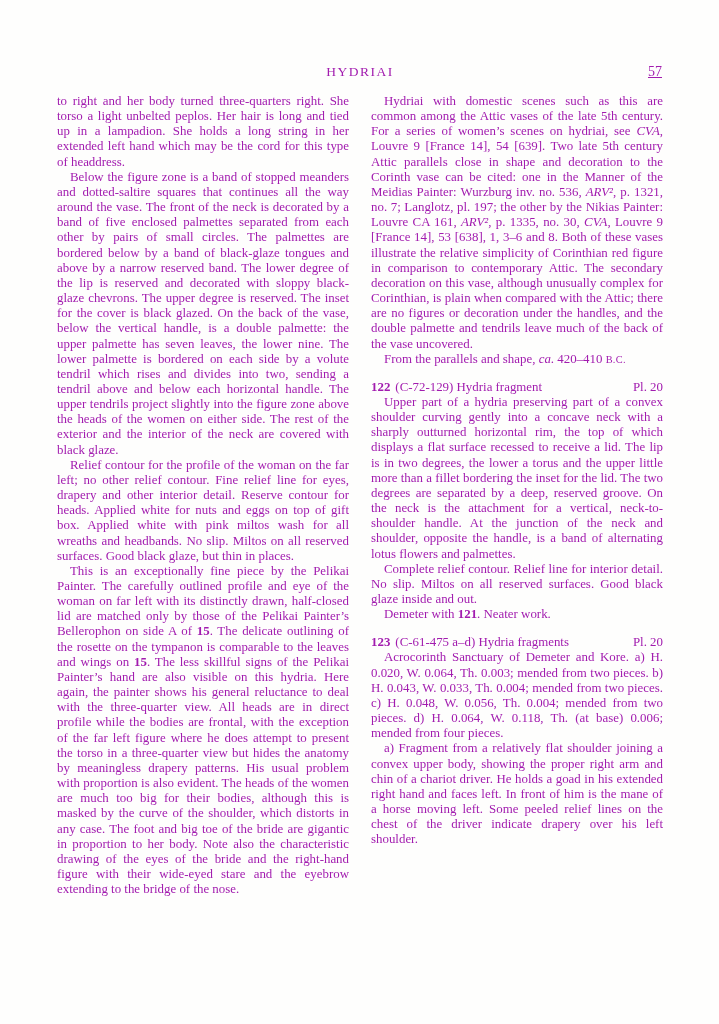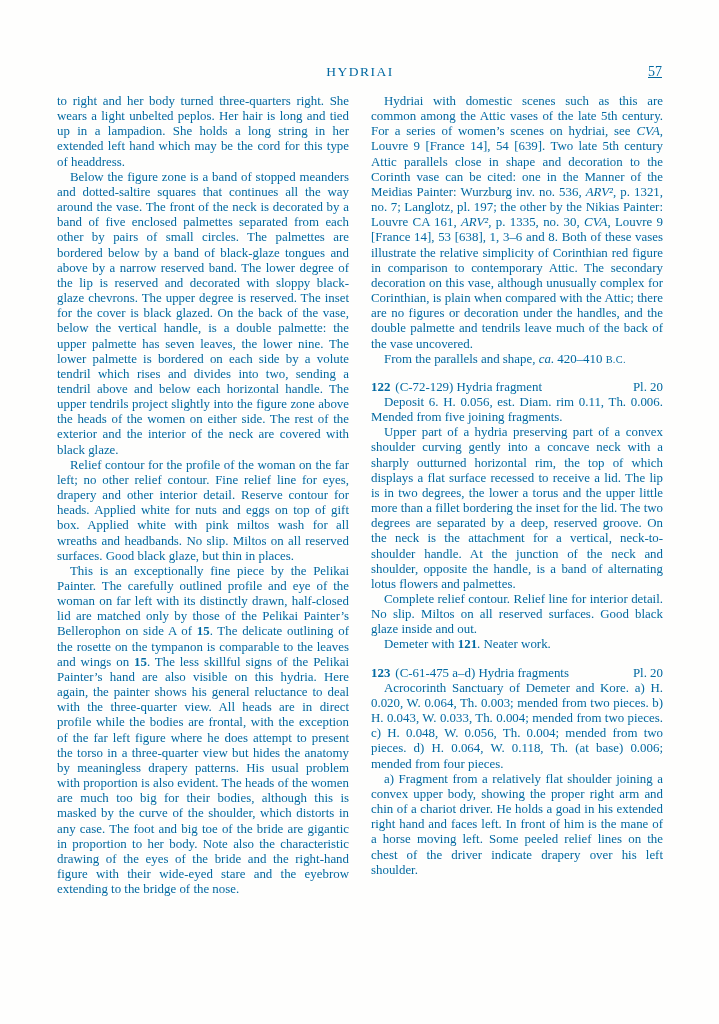--- a/index.html
+++ b/index.html
@@ -2,21 +2,21 @@
 <html><head>
 <meta charset="utf-8">
 <style>
   html, body { margin: 0; padding: 0; background: #e8e8e8; }
   .page {
     position: relative;
     width: 719px;
     height: 1024px;
     margin: 0 auto;
     background: #fefefd;
-    color: #0369a1;
+    color: #a21caf;
     font-family: "Liberation Serif", serif;
     overflow: hidden;
   }
   .running-head {
     position: absolute;
     top: 64px;
     left: 57px;
     right: 56px;
     height: 18px;
     font-size: 13.5px;
@@ -68,36 +68,35 @@
 <div class="page">
 
   <div class="running-head">
     <span class="title">HYDRIAI</span>
     <span class="pagenum">57</span>
   </div>
 
   <div class="body-cols">
 
     <div class="col">
-      <p class="para noindent"><span>to right and her body turned three-quarters right. She wears a light unbelted peplos. Her hair is long and tied up in a lampadion. She holds a long string in her extended left hand which may be the cord for this type of headdress.</span></p>
+      <p class="para noindent"><span>to right and her body turned three-quarters right. She torso a light unbelted peplos. Her hair is long and tied up in a lampadion. She holds a long string in her extended left hand which may be the cord for this type of headdress.</span></p>
       <p class="para"><span>Below the figure zone is a band of stopped meanders and dotted-saltire squares that continues all the way around the vase. The front of the neck is decorated by a band of five enclosed palmettes separated from each other by pairs of small circles. The palmettes are bordered below by a band of black-glaze tongues and above by a narrow reserved band. The lower degree of the lip is reserved and decorated with sloppy black-glaze chevrons. The upper degree is reserved. The inset for the cover is black glazed. On the back of the vase, below the vertical handle, is a double palmette: the upper palmette has seven leaves, the lower nine. The lower palmette is bordered on each side by a volute tendril which rises and divides into two, sending a tendril above and below each horizontal handle. The upper tendrils project slightly into the figure zone above the heads of the women on either side. The rest of the exterior and the interior of the neck are covered with black glaze.</span></p>
       <p class="para"><span>Relief contour for the profile of the woman on the far left; no other relief contour. Fine relief line for eyes, drapery and other interior detail. Reserve contour for heads. Applied white for nuts and eggs on top of gift box. Applied white with pink miltos wash for all wreaths and headbands. No slip. Miltos on all reserved surfaces. Good black glaze, but thin in places.</span></p>
       <p class="para"><span>This is an exceptionally fine piece by the Pelikai Painter. The carefully outlined profile and eye of the woman on far left with its distinctly drawn, half-closed lid are matched only by those of the Pelikai Painter’s Bellerophon on side A of </span><span class="b">15</span><span>. The delicate outlining of the rosette on the tympanon is comparable to the leaves and wings on </span><span class="b">15</span><span>. The less skillful signs of the Pelikai Painter’s hand are also visible on this hydria. Here again, the painter shows his general reluctance to deal with the three-quarter view. All heads are in direct profile while the bodies are frontal, with the exception of the far left figure where he does attempt to present the torso in a three-quarter view but hides the anatomy by meaningless drapery patterns. His usual problem with proportion is also evident. The heads of the women are much too big for their bodies, although this is masked by the curve of the shoulder, which distorts in any case. The foot and big toe of the bride are gigantic in proportion to her body. Note also the characteristic drawing of the eyes of the bride and the right-hand figure with their wide-eyed stare and the eyebrow extending to the bridge of the nose.</span></p>
     </div>
 
     <div class="col">
       <p class="para"><span>Hydriai with domestic scenes such as this are common among the Attic vases of the late 5th century. For a series of women’s scenes on hydriai, see </span><span class="i">CVA</span><span>, Louvre 9 [France 14], 54 [639]. Two late 5th century Attic parallels close in shape and decoration to the Corinth vase can be cited: one in the Manner of the Meidias Painter: Wurzburg inv. no. 536, </span><span class="i">ARV²</span><span>, p. 1321, no. 7; Langlotz, pl. 197; the other by the Nikias Painter: Louvre CA 161, </span><span class="i">ARV²</span><span>, p. 1335, no. 30, </span><span class="i">CVA</span><span>, Louvre 9 [France 14], 53 [638], 1, 3–6 and 8. Both of these vases illustrate the relative simplicity of Corinthian red figure in comparison to contemporary Attic. The secondary decoration on this vase, although unusually complex for Corinthian, is plain when compared with the Attic; there are no figures or decoration under the handles, and the double palmette and tendrils leave much of the back of the vase uncovered.</span></p>
       <p class="para"><span>From the parallels and shape, </span><span class="i">ca</span><span>. 420–410 </span><span class="sc">B.C.</span></p>
 
       <div class="entry-heading">
         <span class="entry-num">122</span>
         <span class="entry-title">(C-72-129) Hydria fragment</span>
         <span class="entry-plate">Pl. 20</span>
       </div>
-      <p class="para"><span>Deposit 6. H. 0.056, est. Diam. rim 0.11, Th. 0.006. Mended from five joining fragments.</span></p>
       <p class="para"><span>Upper part of a hydria preserving part of a convex shoulder curving gently into a concave neck with a sharply outturned horizontal rim, the top of which displays a flat surface recessed to receive a lid. The lip is in two degrees, the lower a torus and the upper little more than a fillet bordering the inset for the lid. The two degrees are separated by a deep, reserved groove. On the neck is the attachment for a vertical, neck-to-shoulder handle. At the junction of the neck and shoulder, opposite the handle, is a band of alternating lotus flowers and palmettes.</span></p>
       <p class="para"><span>Complete relief contour. Relief line for interior detail. No slip. Miltos on all reserved surfaces. Good black glaze inside and out.</span></p>
       <p class="para"><span>Demeter with </span><span class="b">121</span><span>. Neater work.</span></p>
 
       <div class="entry-heading">
         <span class="entry-num">123</span>
         <span class="entry-title">(C-61-475 a–d) Hydria fragments</span>
         <span class="entry-plate">Pl. 20</span>
       </div>
       <p class="para"><span>Acrocorinth Sanctuary of Demeter and Kore. a) H. 0.020, W. 0.064, Th. 0.003; mended from two pieces. b) H. 0.043, W. 0.033, Th. 0.004; mended from two pieces. c) H. 0.048, W. 0.056, Th. 0.004; mended from two pieces. d) H. 0.064, W. 0.118, Th. (at base) 0.006; mended from four pieces.</span></p>

